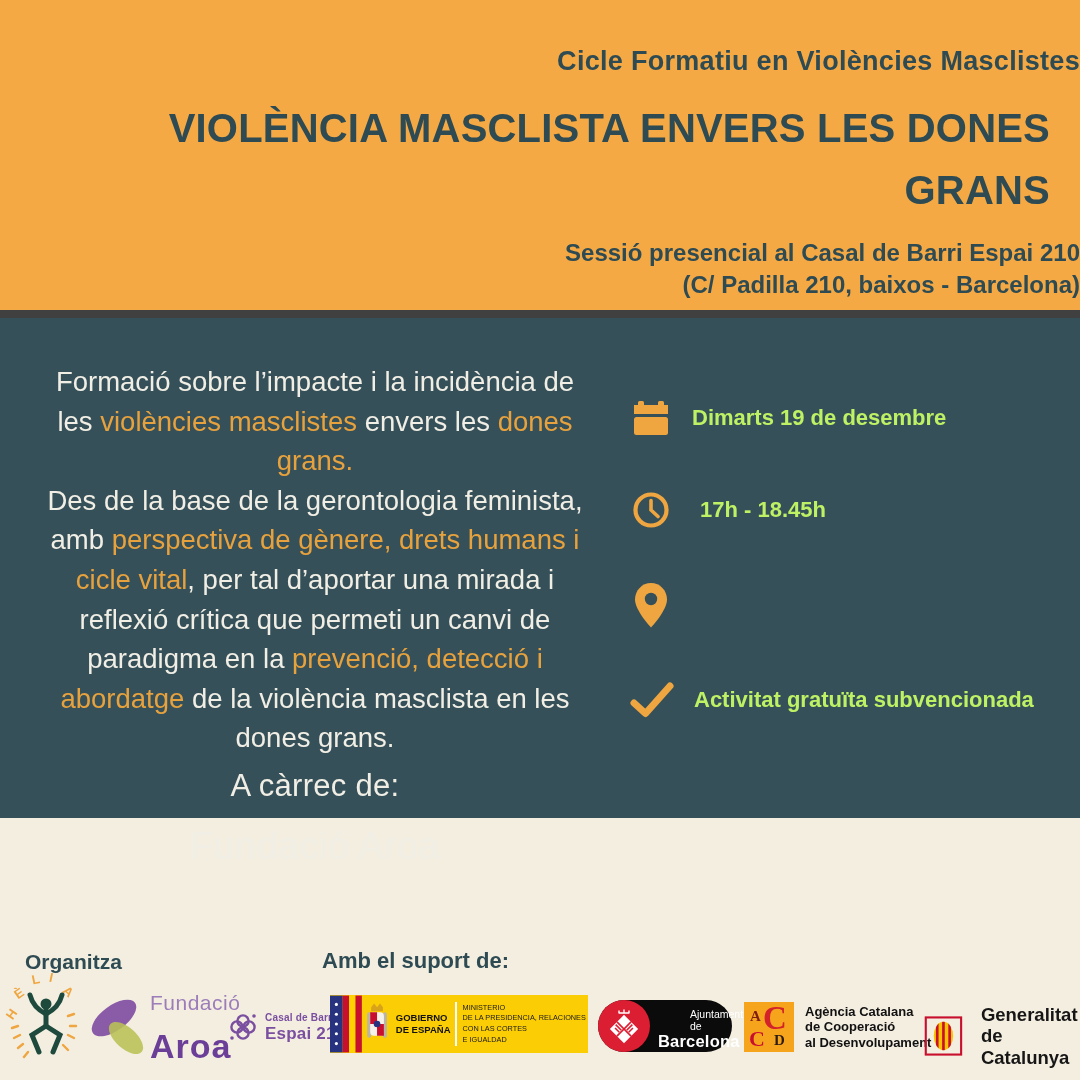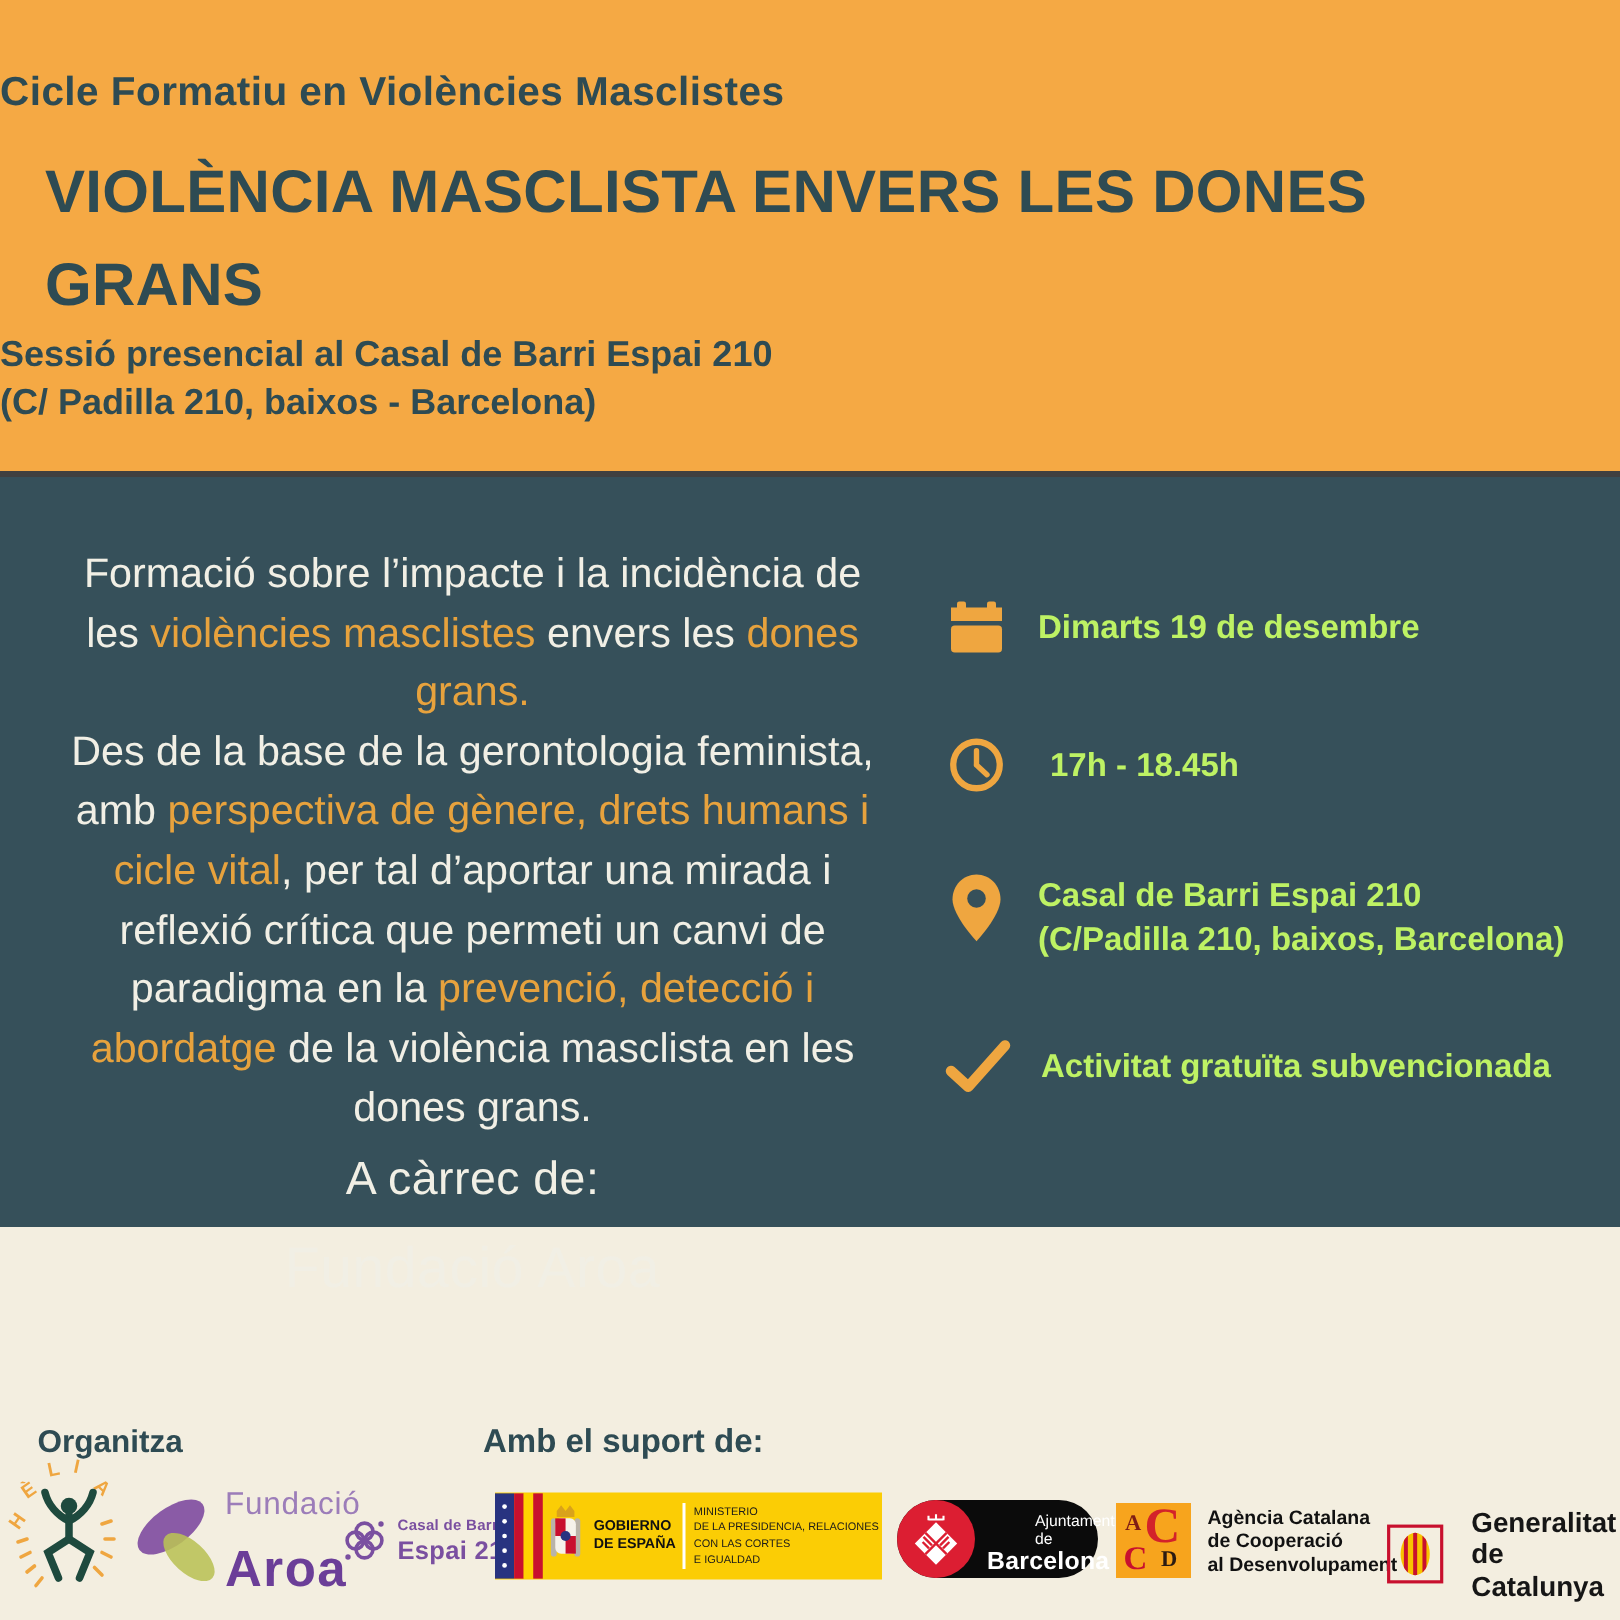--- a/index.html
+++ b/index.html
@@ -6,33 +6,33 @@
   *{box-sizing:border-box;}
   .poster{
     position:relative;width:1080px;height:1080px;overflow:hidden;
     font-family:"Liberation Sans",sans-serif;background:#F3EEE0;
   }
   .pre{white-space:pre-line;}
 
   
   .header{
     position:absolute;left:0;top:0;width:1080px;height:318px;
-    background:#F5A944;text-align:left;
-    border-bottom:4px solid #404040;
+    background:#F5A944;text-align:right;
+    border-bottom:8px solid #404040;
   }
   .kicker{
     margin-top:46px;font-size:27px;font-weight:bold;color:#2E4B53;letter-spacing:.3px;
   }
   .title{
     margin:20px auto 0;max-width:1020px;
     font-size:40px;line-height:1.55;font-weight:800;color:#2E4B53;
     letter-spacing:.2px;white-space:pre-line;
   }
   .subtitle{
-    margin-top:0;font-size:24px;line-height:1.33;font-weight:bold;color:#2E4B53;
+    margin-top:16px;font-size:24px;line-height:1.33;font-weight:bold;color:#2E4B53;
     white-space:pre-line;
   }
 
   
   .main{
     position:absolute;left:0;top:318px;width:1080px;height:500px;background:#36505A;
   }
   .about{
     position:absolute;left:35px;top:44px;width:560px;margin:0;
     text-align:center;font-size:27.5px;line-height:1.44;color:#F1EFE5;
@@ -165,22 +165,20 @@
         <span class="detail-text pad">17h - 18.45h</span>
       </div>
 
       <div class="detail top">
         <span class="ic">
           <svg width="36" height="48" viewBox="0 0 36 48">
             <path d="M18 1 C9 1 2 8.5 2 17.5 c0 11 16 28 16 28 s16 -17 16 -28 C34 8.5 27 1 18 1 z" fill="#EFA640"></path>
             <circle cx="18" cy="17" r="6.2" fill="#36505A"></circle>
           </svg>
         </span>
-        <span class="detail-text">Casal de Barri Espai 210
-(C/Padilla 210, baixos, Barcelona)</span>
       </div>
 
       <div class="detail">
         <span class="ic">
           <svg width="44" height="36" viewBox="0 0 44 36">
             <path d="M4 21 L15.5 31.5 L40 4" fill="none" stroke="#EFA640" stroke-width="7" stroke-linecap="round" stroke-linejoin="round"></path>
           </svg>
         </span>
         <span class="detail-text">Activitat gratuïta subvencionada</span>
       </div>

